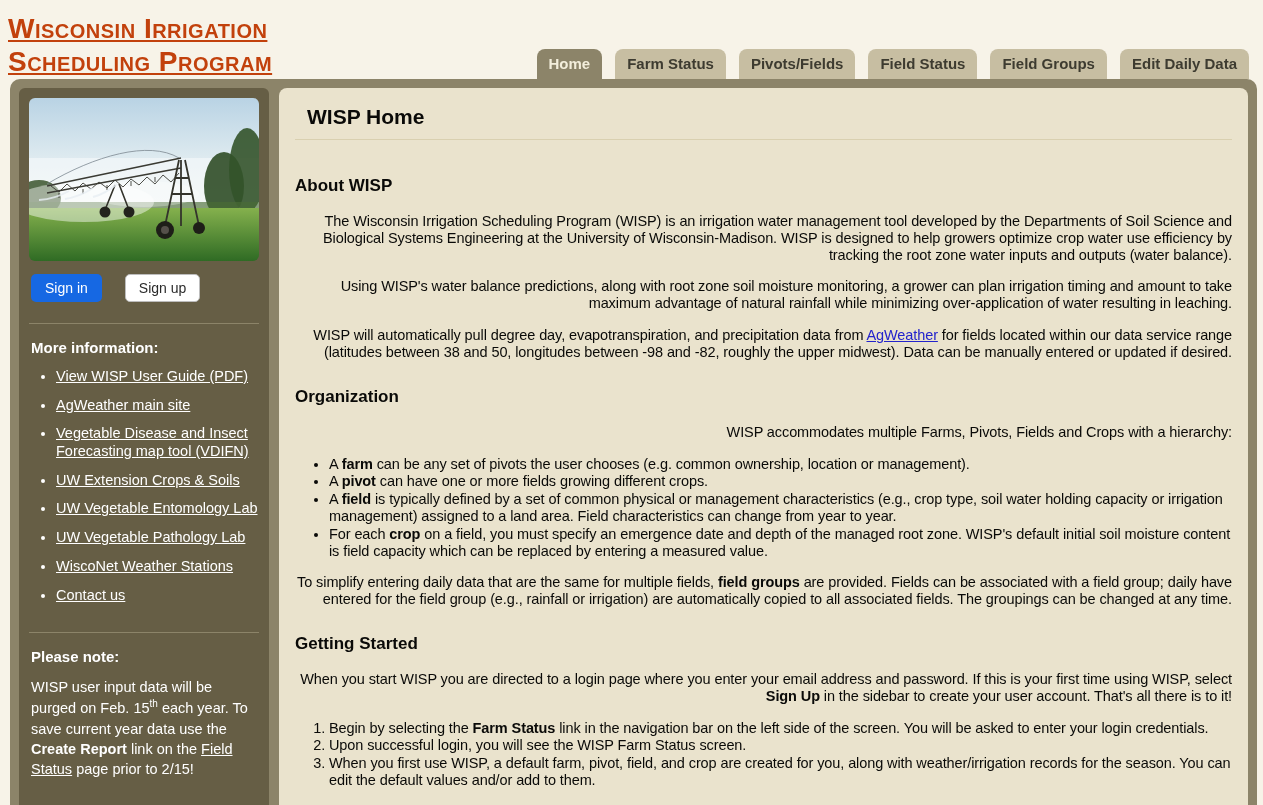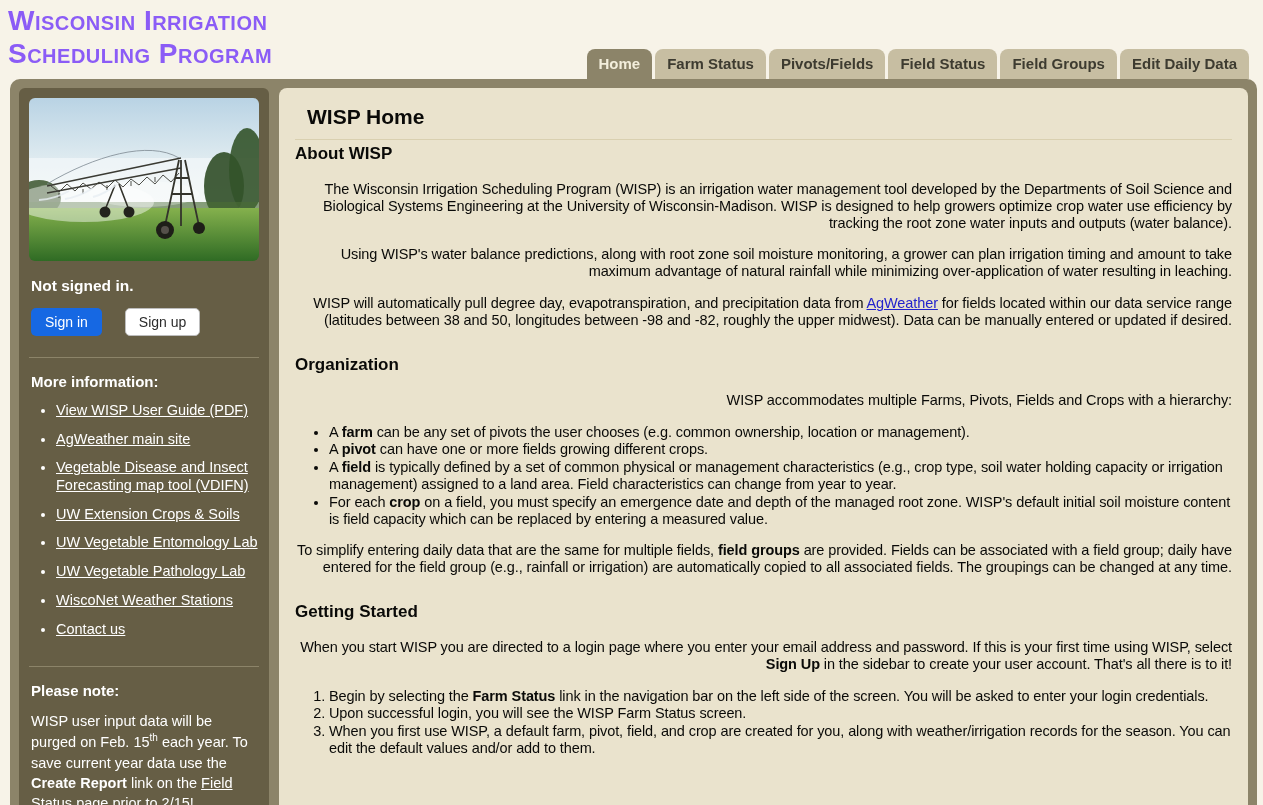--- a/index.html
+++ b/index.html
@@ -6,26 +6,27 @@
   html, body { margin: 0; padding: 0; }
   body {
     width: 1263px; height: 805px; overflow: hidden;
     background: #f7f3e8;
     font-family: "Liberation Sans", sans-serif;
     color: #0a0a08;
   }
   
   .header { position: relative; height: 79px; }
   .site-title {
-    position: absolute; left: 8px; top: 4px;
+    position: absolute; left: 8px; top: 12px;
     font-variant: small-caps; font-weight: bold;
     font-size: 28px; line-height: 1.18; letter-spacing: .5px;
-    color: #8b5cf6;
+    color: #c2410c;
+    text-decoration: underline;
   }
-  .tabs { position: absolute; right: 14px; bottom: 0; display: flex; gap: 3px; }
+  .tabs { position: absolute; right: 14px; bottom: 0; display: flex; gap: 13px; }
   .tab {
     display: block; background: #c7bea2; color: #3d3b30;
     font-weight: bold; font-size: 15px; text-decoration: none;
     padding: 6px 12px 7px; border-radius: 8px 8px 0 0; white-space: nowrap;
   }
   .tab.active { background: #8c8469; color: #f3eedb; }
   
   .shell {
     margin: 0 6px 0 10px; width: 1247px; min-height: 760px;
     background: #8c8469; border-radius: 10px;
@@ -54,21 +55,21 @@
   .note-text { font-size: 14.5px; line-height: 1.4; margin: 12px 0 0 2px; }
   .note-text sup { font-size: 10px; }
   
   .main {
     flex: 1; background: #eae3cd; border-radius: 8px;
     padding: 10px 16px 24px; min-width: 0;
   }
   .page-title { font-size: 21px; font-weight: bold; margin: 7px 0 10px 12px; }
   .title-rule { border: none; border-top: 1px solid #d9d0b0; margin: 0 0 2px; }
   .main h2 { font-size: 17px; font-weight: bold; margin: 26px 0 17px 0; }
-  .main h2:first-of-type { margin-top: 4px; }
+  .main h2:first-of-type { margin-top: 36px; }
   .main p, .main li { font-size: 14.5px; line-height: 1.16; letter-spacing: -0.1px; }
   .main p { margin: 15px 0; text-align: right; }
   .main ul, .main ol { margin: 15px 0; padding-left: 34px; }
   .main li { margin: 1px 0; }
   .main a { color: #2323cc; text-decoration: underline; }
 </style>
 </head>
 <body>
 
 <div class="header">
@@ -118,21 +119,20 @@
       <path d="M86,87 L76,112 M90,86 L100,112" stroke="#34342c" stroke-width="1.6" fill="none"></path>
       <circle cx="76" cy="114" r="5.5" fill="#23231d"></circle>
       <circle cx="100" cy="114" r="5.5" fill="#23231d"></circle>
       <path d="M150,62 L136,128 M156,62 L170,128 M142,96 L164,96 M146,80 L160,80 M152,62 L152,128" stroke="#34342c" stroke-width="1.8" fill="none"></path>
       <circle cx="136" cy="132" r="9" fill="#1e1e18"></circle>
       <circle cx="136" cy="132" r="4" fill="#55504a"></circle>
       <circle cx="170" cy="130" r="6" fill="#1e1e18"></circle>
       <path d="M40,93 q-14,8 -30,9 M64,90 q-14,9 -28,11 M88,86 q-12,10 -24,13" stroke="#e7eef2" stroke-width="2" fill="none" opacity="0.8"></path>
     </svg>
 
-    <div class="signin-status">Not signed in.</div>
 
     <div class="btn-row">
       <button class="btn btn-primary">Sign in</button>
       <button class="btn btn-light">Sign up</button>
     </div>
 
     <hr>
 
     <div class="side-heading">More information:</div>
 

